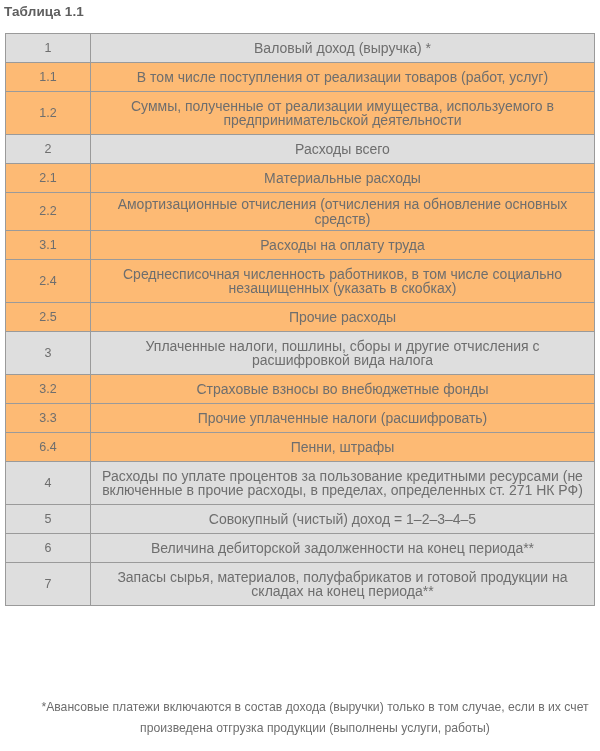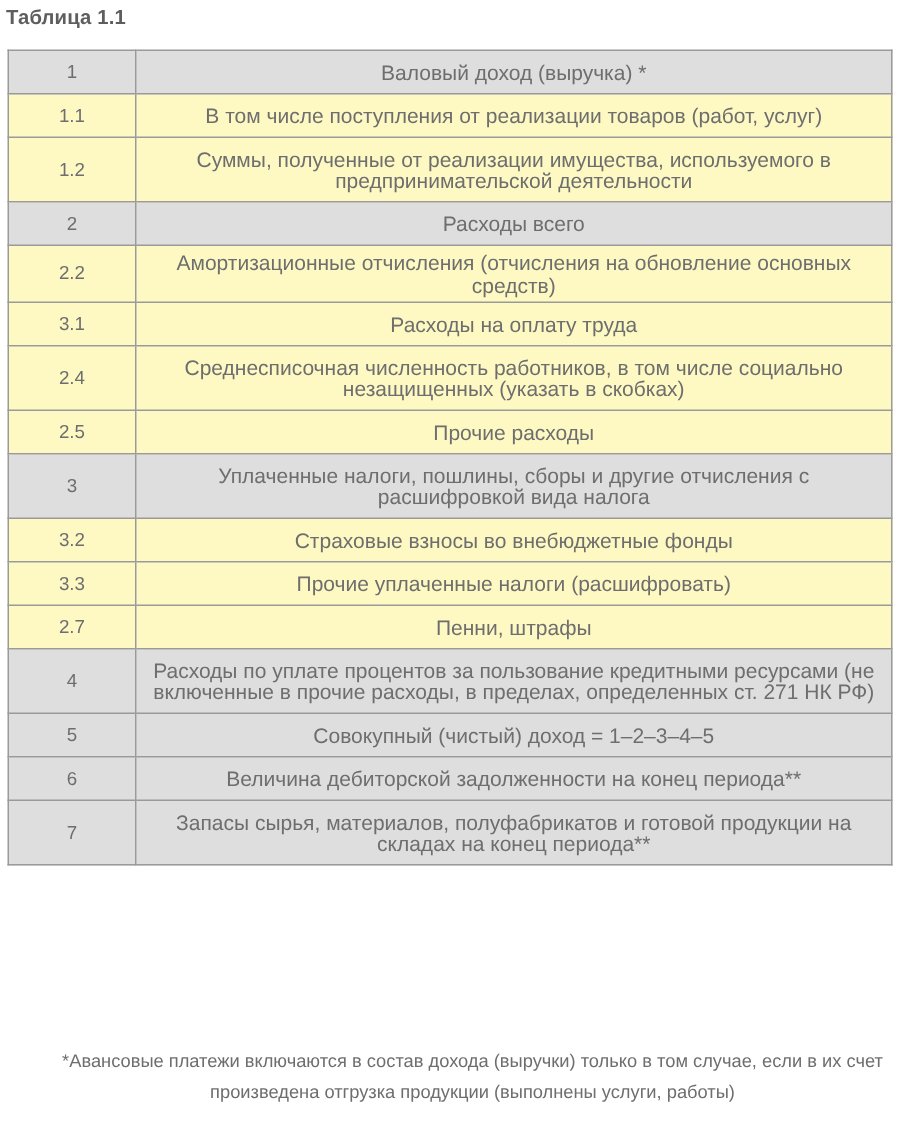--- a/index.html
+++ b/index.html
@@ -47,21 +47,21 @@
   table.main col.c-num { width: 85px; }
   table.main col.c-txt { width: 504px; }
 
   table.main td {
     border: 1px solid #9a9a9a;
     color: #6e6e6e;
     text-align: center;
     vertical-align: middle;
     line-height: 14.5px;
     padding: 4px 6px;
-    background: #fef9c3;
+    background: #fdba74;
   }
   table.main td.num {
     font-size: 12.5px;
     padding-left: 2px;
     padding-right: 2px;
   }
   table.main td.txt {
     font-size: 14px;
     padding-left: 8px;
     padding-right: 8px;
@@ -113,20 +113,24 @@
           </tr>
           <tr class="h2">
             <td class="num">1.2</td>
             <td class="txt">Суммы, полученные от реализации имущества, используемого в предпринимательской деятельности</td>
           </tr>
           <tr class="shaded h1">
             <td class="num">2</td>
             <td class="txt">Расходы всего</td>
           </tr>
           <tr class="h1">
+            <td class="num">2.1</td>
+            <td class="txt">Материальные расходы</td>
+          </tr>
+          <tr class="h1">
             <td class="num">2.2</td>
             <td class="txt">Амортизационные отчисления (отчисления на обновление основных средств)</td>
           </tr>
           <tr class="h1">
             <td class="num">3.1</td>
             <td class="txt">Расходы на оплату труда</td>
           </tr>
           <tr class="h2">
             <td class="num">2.4</td>
             <td class="txt">Среднесписочная численность работников, в том числе социально незащищенных (указать в скобках)</td>
@@ -141,21 +145,21 @@
           </tr>
           <tr class="h1">
             <td class="num">3.2</td>
             <td class="txt">Страховые взносы во внебюджетные фонды</td>
           </tr>
           <tr class="h1">
             <td class="num">3.3</td>
             <td class="txt">Прочие уплаченные налоги (расшифровать)</td>
           </tr>
           <tr class="h1">
-            <td class="num">2.7</td>
+            <td class="num">6.4</td>
             <td class="txt">Пенни, штрафы</td>
           </tr>
           <tr class="shaded h2">
             <td class="num">4</td>
             <td class="txt">Расходы по уплате процентов за пользование кредитными ресурсами (не включенные в прочие расходы, в пределах, определенных ст. 271 НК РФ)</td>
           </tr>
           <tr class="shaded h1">
             <td class="num">5</td>
             <td class="txt">Совокупный (чистый) доход = 1–2–3–4–5</td>
           </tr>

